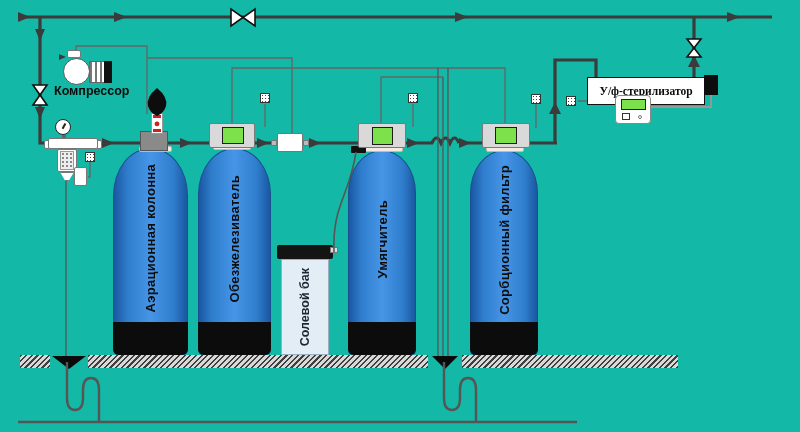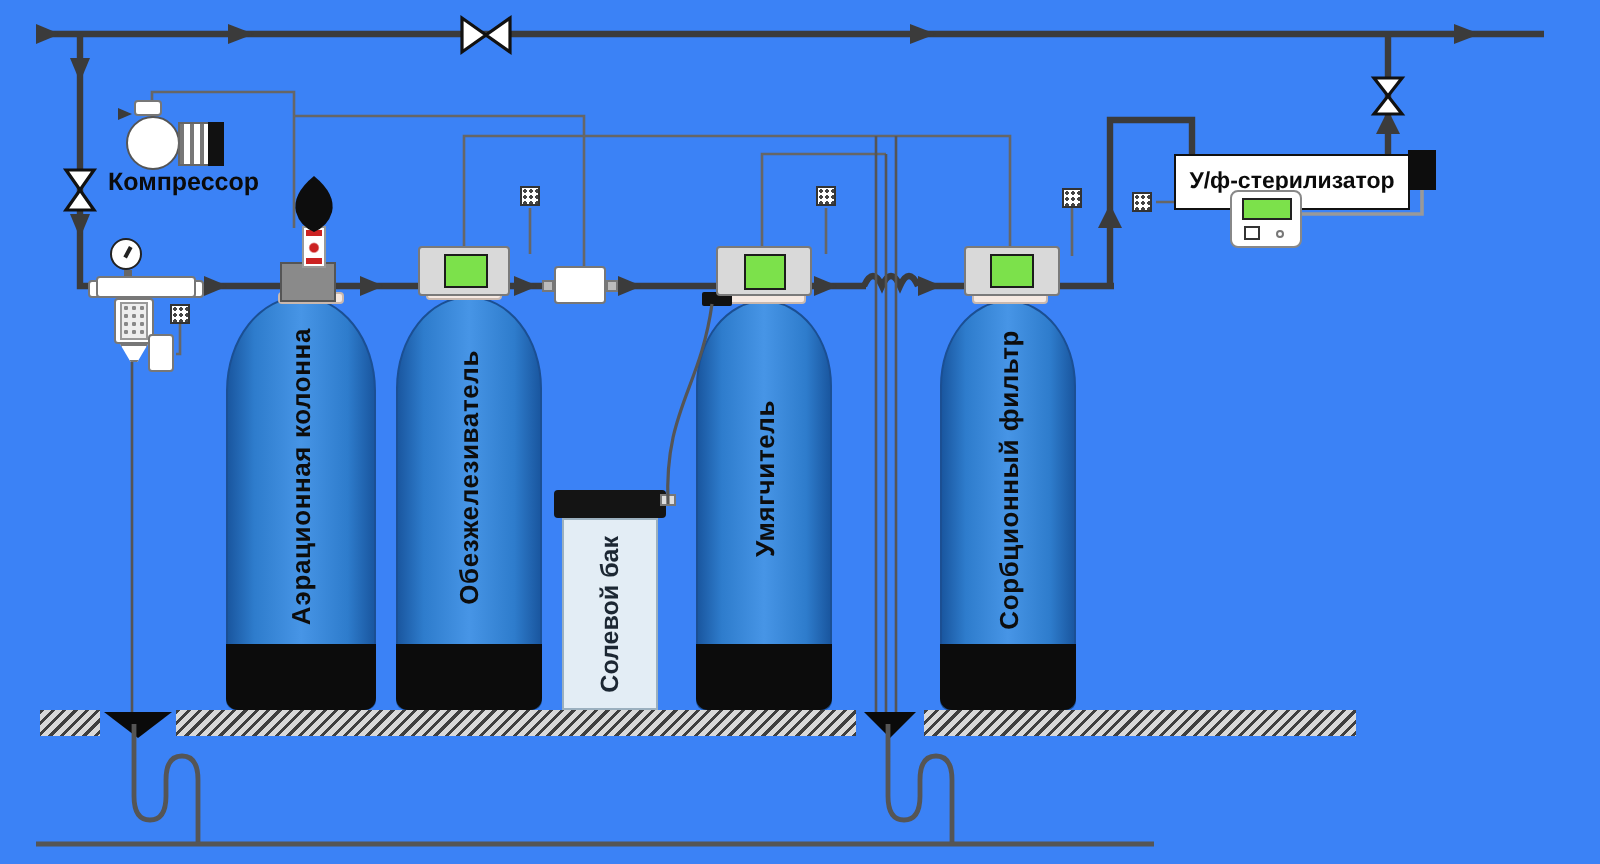--- a/index.html
+++ b/index.html
@@ -4,21 +4,21 @@
 <style>
   :root{
     --pipe:#3b3b3b; --line:#666666; --wire:#999999; --drain:#555555;
     --blue:#2e7ccc; --blue-mid:#4795e6; --blue-dark:#1a57a0;
     --base:#0c0c0c; --green:#7ce14b; --head:#d9d9d9; --head-dark:#8a8a8a;
     --collar:#f5e9e2; --salt:#e3edf5; --lid:#141414;
     --floor-a:#d9d9d9; --floor-b:#3f3f3f; --red:#cc2222;
   }
   html,body{margin:0;padding:0;background:#fff;}
   body{font-family:"Liberation Sans","DejaVu Sans",sans-serif;}
-  #canvas{position:relative;width:800px;height:432px;background:#3b82f6;overflow:hidden;}
+  #canvas{position:relative;width:800px;height:432px;background:#14b8a6;overflow:hidden;}
   .abs{position:absolute;box-sizing:border-box;}
   svg{position:absolute;left:0;top:0;}
   .pipe{stroke:var(--pipe);stroke-width:3.2;fill:none;}
   .thin{stroke:var(--line);stroke-width:1.3;fill:none;}
   .wire{stroke:var(--wire);stroke-width:1.8;fill:none;}
   .dline{stroke:var(--drain);stroke-width:1.3;fill:none;}
   .trap{stroke:var(--drain);stroke-width:2.4;fill:none;}
   .arrow{fill:var(--pipe);}
   .valve{fill:#fff;stroke:#111;stroke-width:1.6;}
   .funnel{fill:#0a0a0a;}
@@ -177,21 +177,21 @@
 
   <div class="abs tank z3" style="left:470px;top:150px;width:68px;height:205px;">
     <span class="lbl">Сорбционный фильтр</span>
   </div>
   <div class="abs tbase z3" style="left:470px;top:322px;width:68px;height:33px;"></div>
   <div class="abs collar z3" style="left:486px;top:145px;width:38px;height:7px;"></div>
   <div class="abs vhead z3" style="left:482px;top:123px;width:48px;height:25px;"></div>
   <div class="abs screen z3" style="left:495px;top:127px;width:22px;height:17px;"></div>
   <div class="abs sensor z3" style="left:531px;top:94px;"></div>
 
-  <div class="abs uvbox z3" style="left:587px;top:77px;width:118px;height:28px;">
+  <div class="abs uvbox z3" style="left:587px;top:77px;width:118px;height:28px;font-family:Liberation Serif, serif;">
     <span>У/ф-стерилизатор</span>
   </div>
   <div class="abs uvcap z3" style="left:704px;top:75px;width:14px;height:20px;"></div>
   <div class="abs sensor z3" style="left:566px;top:96px;"></div>
   <div class="abs ctrl z3" style="left:615px;top:95px;width:36px;height:29px;"></div>
   <div class="abs lcd z3" style="left:621px;top:99px;width:25px;height:11px;"></div>
   <div class="abs ctrlsq z3" style="left:622px;top:113px;width:8px;height:7px;"></div>
   <div class="abs ctrldot z3" style="left:638px;top:115px;width:4px;height:4px;"></div>
 
   <svg width="800" height="432" style="z-index:4">

